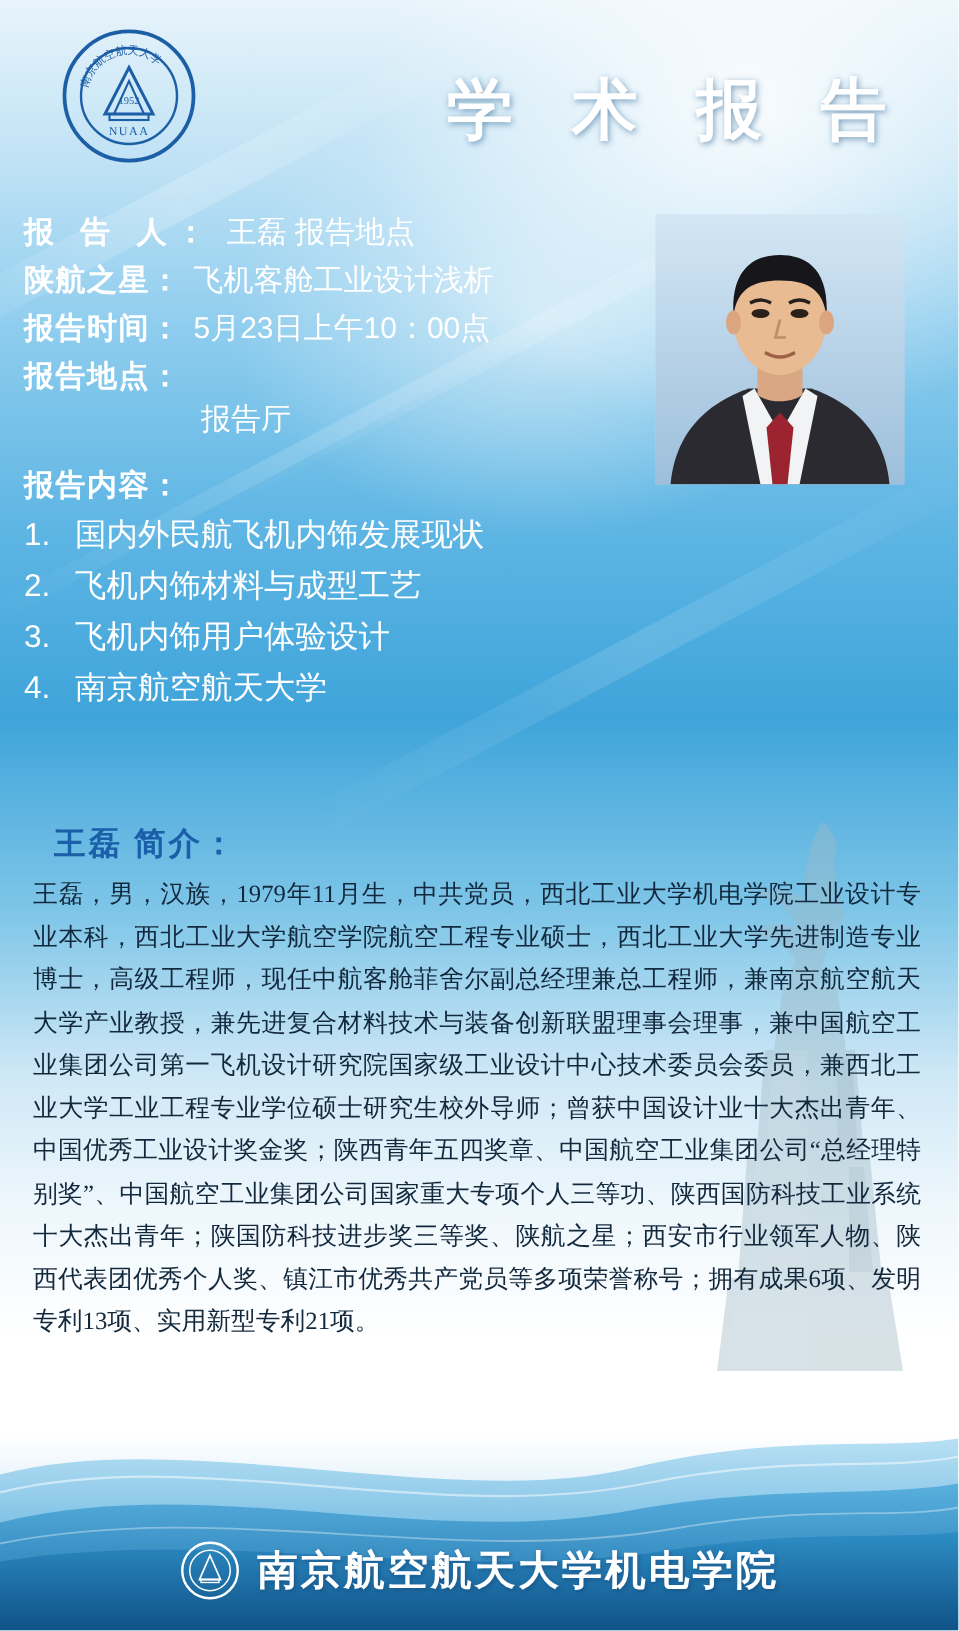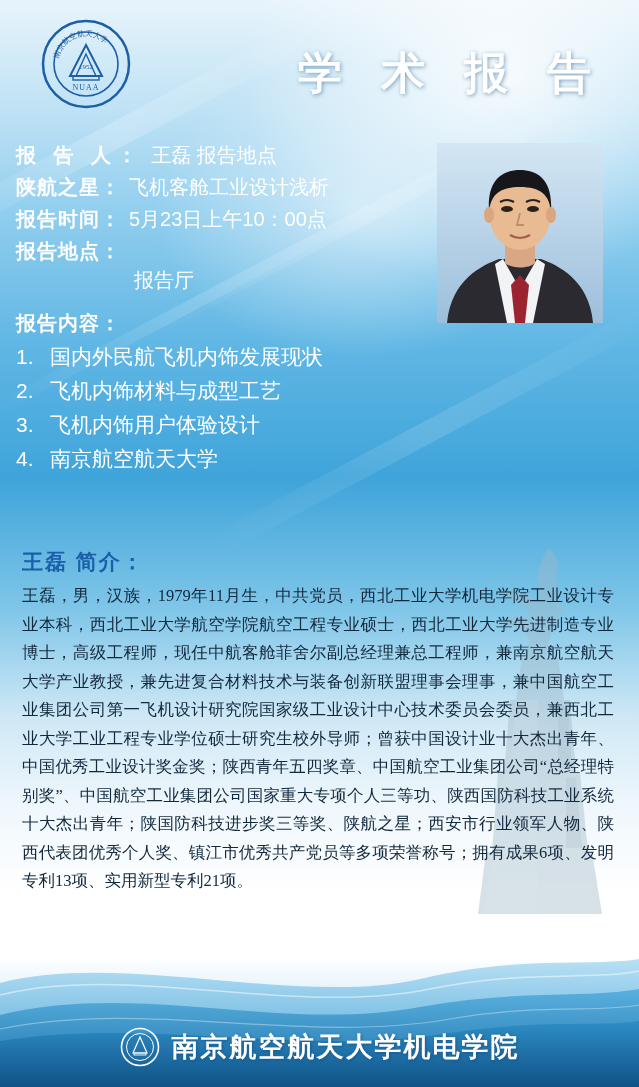--- a/index.html
+++ b/index.html
@@ -162,25 +162,26 @@
   }
   .content-list li .num {
     width: 34px;
     flex: 0 0 34px;
   }
 
   
   .bio-title {
     position: absolute;
     top: 548px;
-    left: 22px;
+    left: 36px;
     font-size: 21px;
     font-weight: bold;
     color: #1a5fa8;
     letter-spacing: 2px;
+    font-family: Liberation Serif, serif;
   }
   .bio-text {
     position: absolute;
     top: 582px;
     left: 22px;
     width: 592px;
     font-size: 16.5px;
     line-height: 28.5px;
     color: #12283d;
     text-align: justify;

